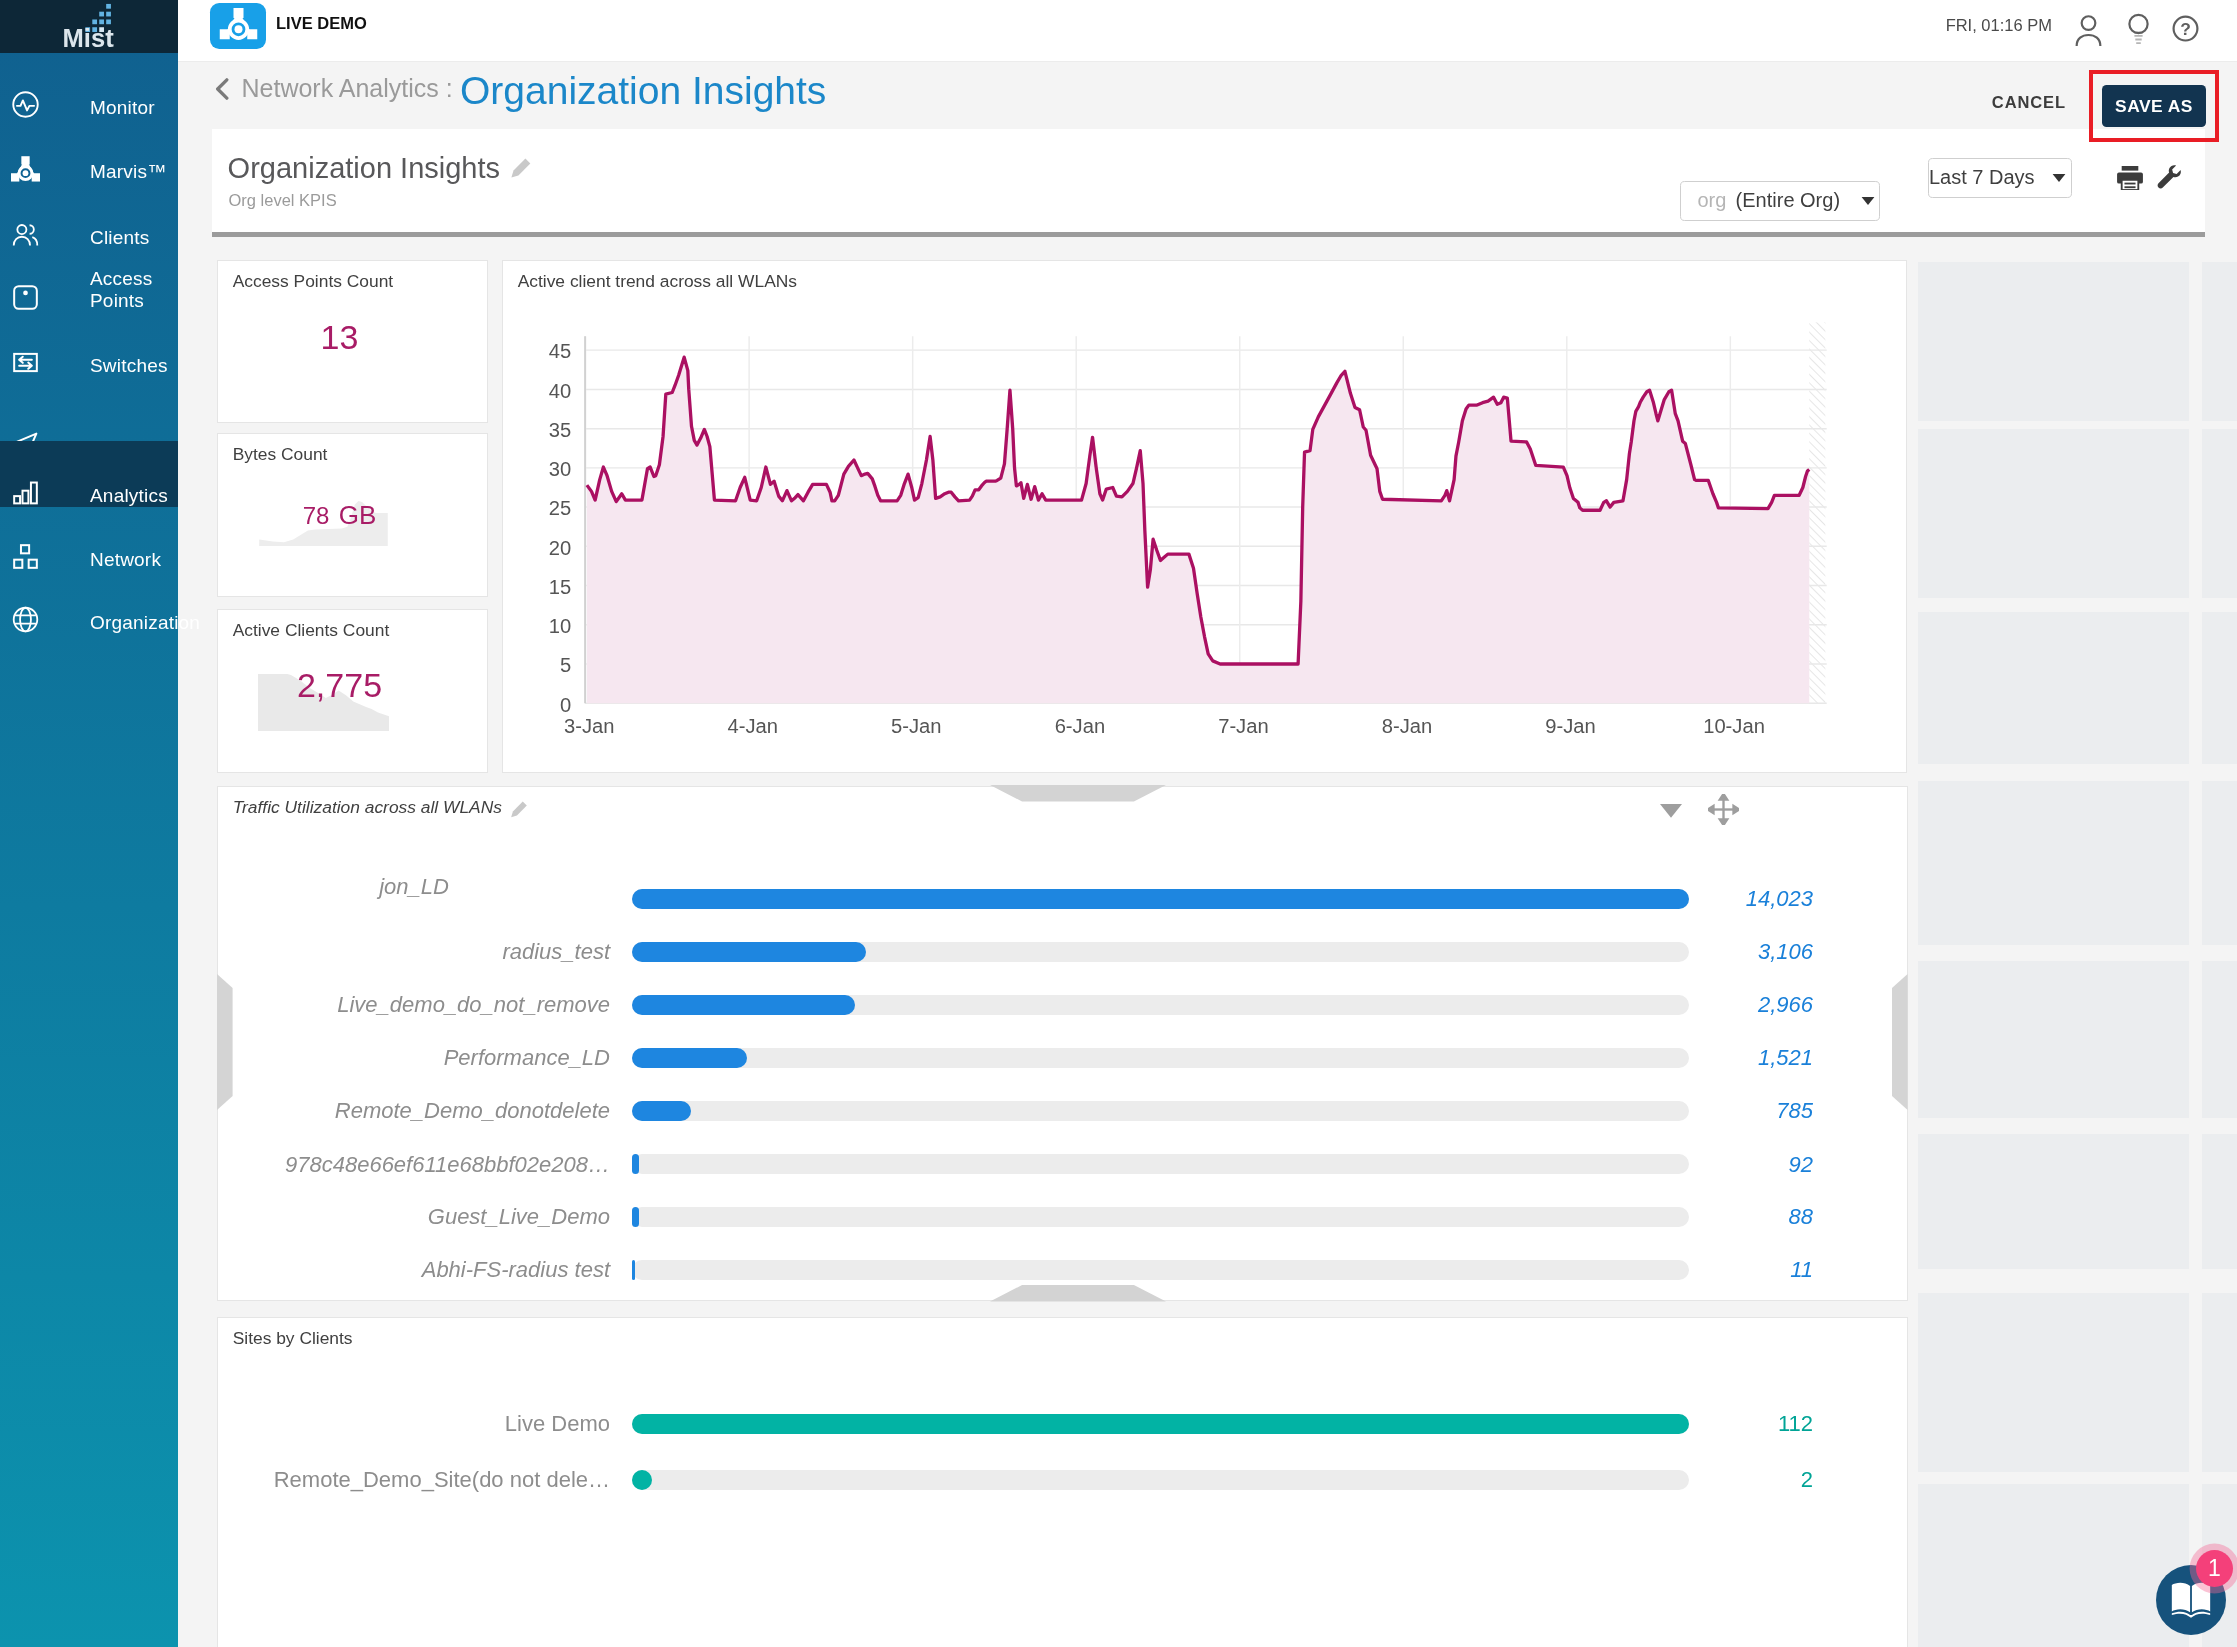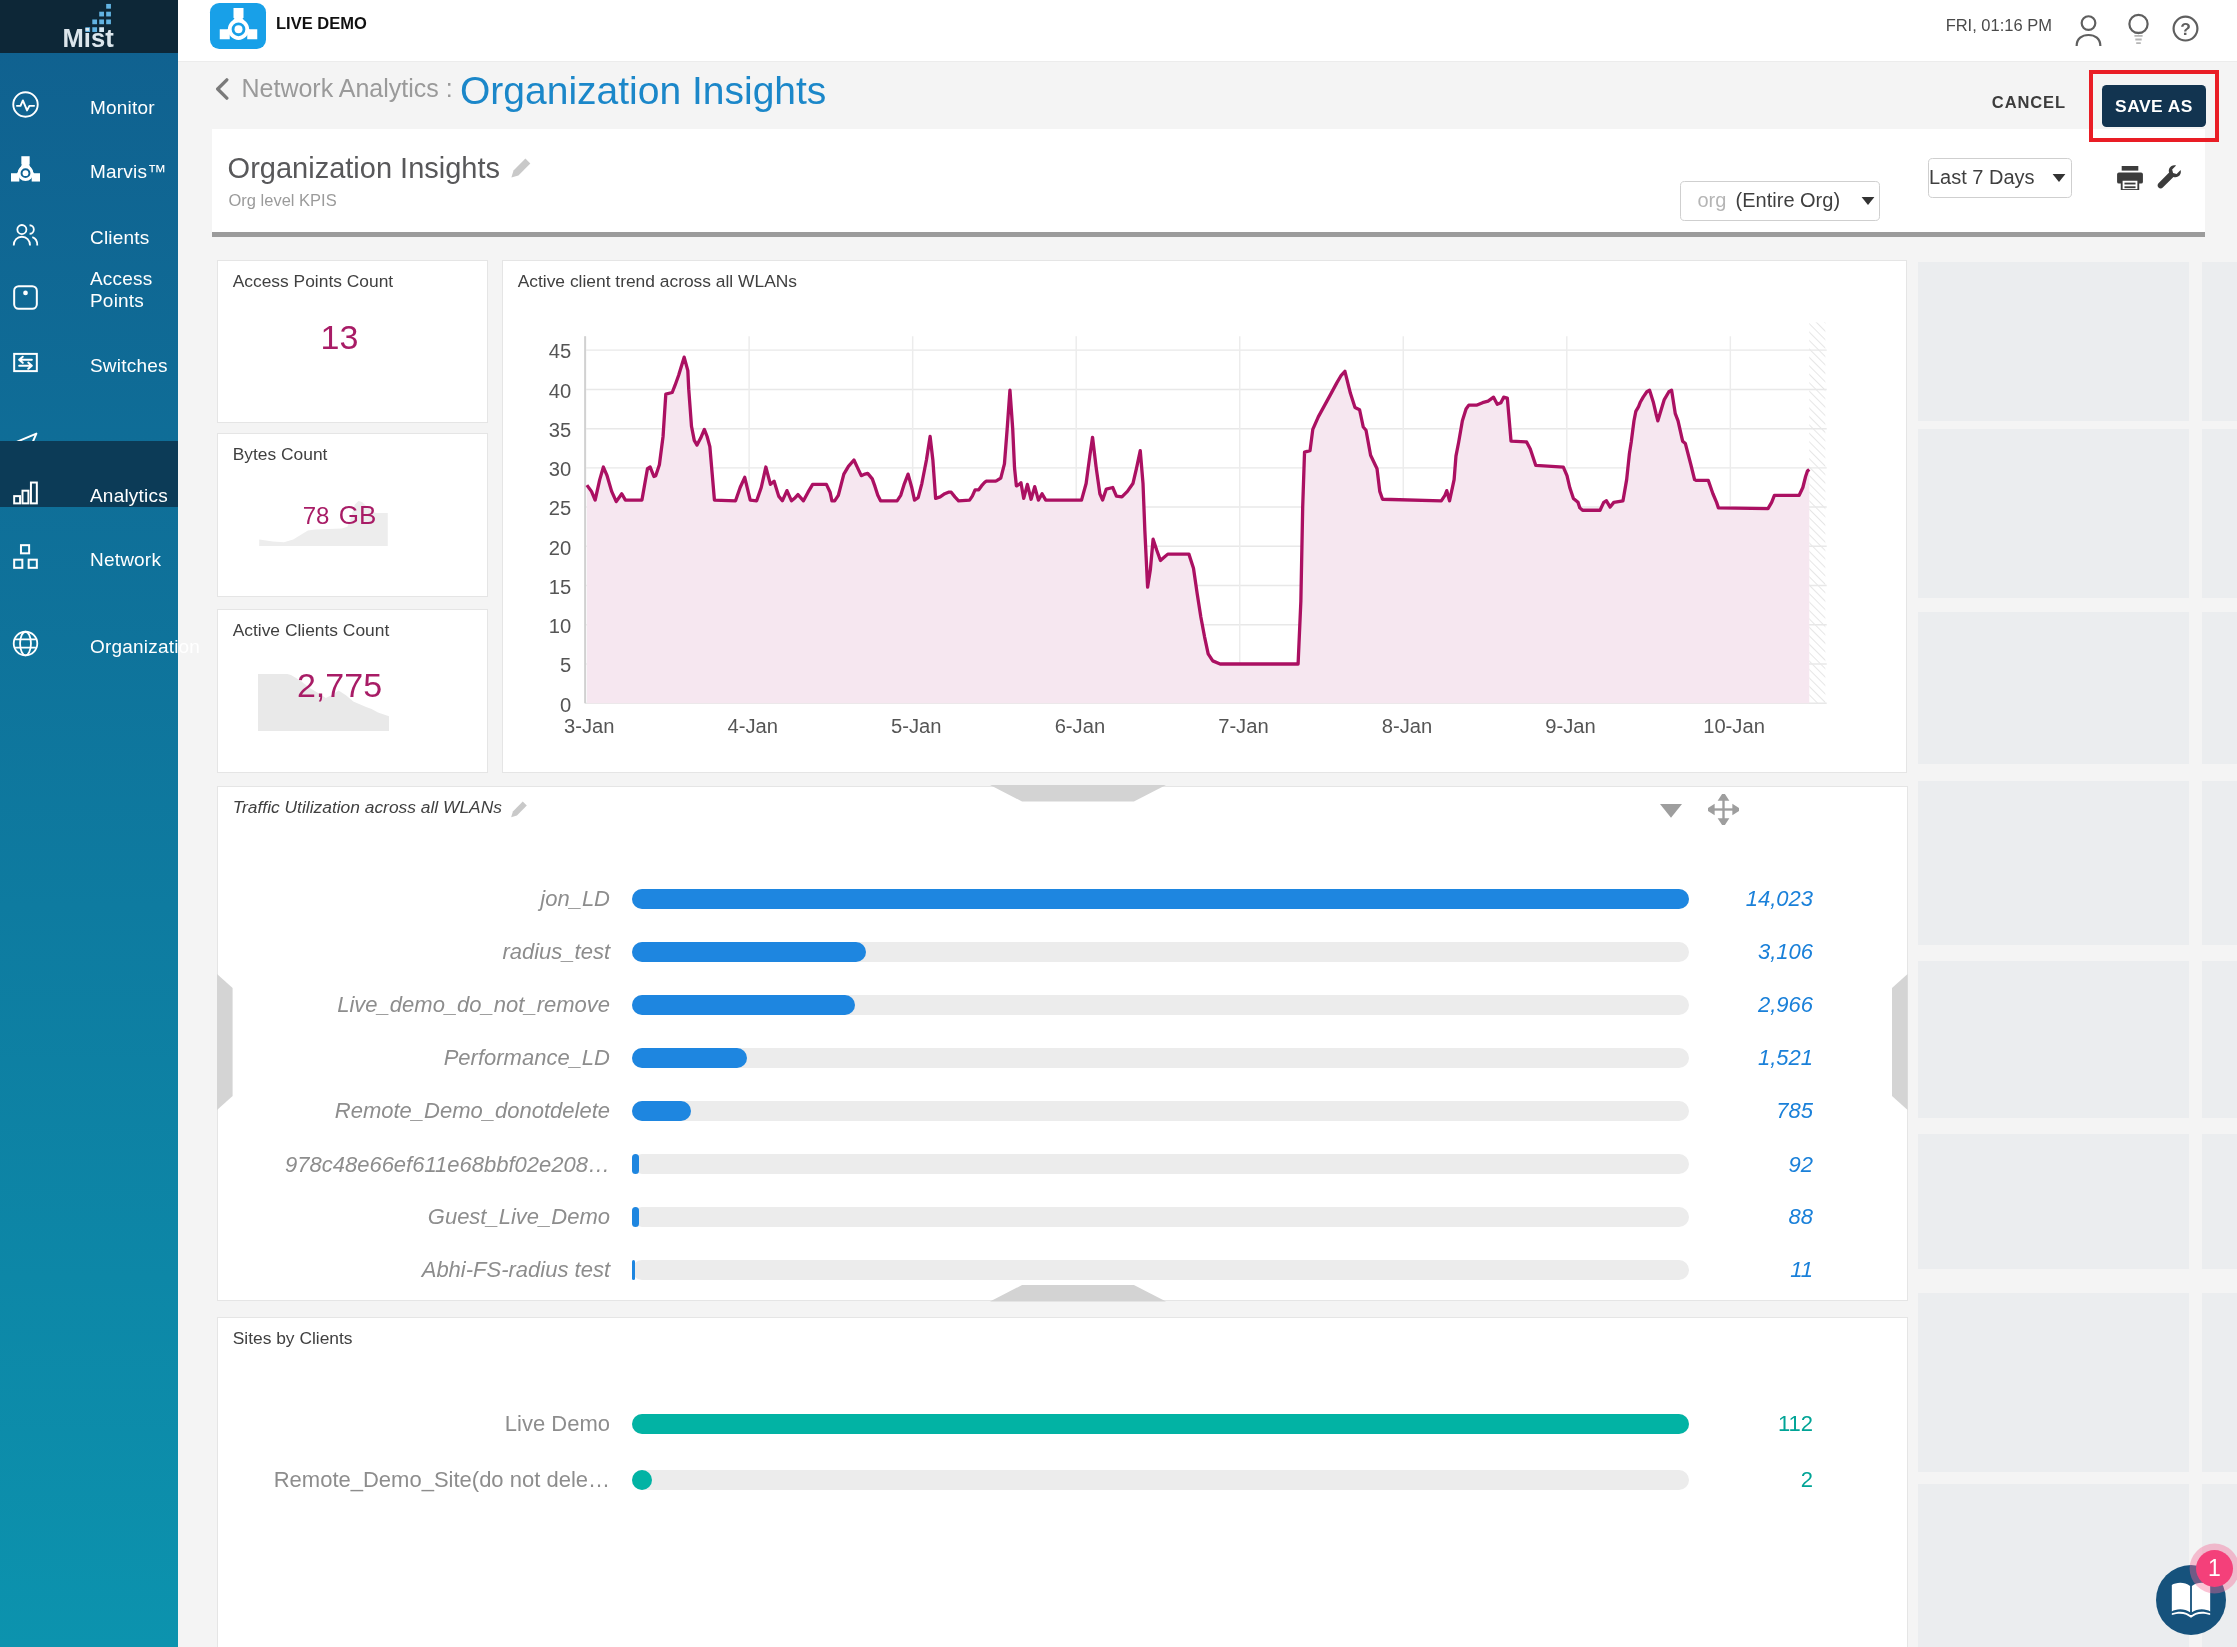--- a/index.html
+++ b/index.html
@@ -134,21 +134,21 @@
       <span>Analytics</span>
     </div>
 <div class="nav" style="top:507px">
       <svg width="29" height="29" viewBox="0 0 32 32" fill="none" stroke="#fff" stroke-width="2.2">
 <rect x="11" y="3.5" width="9" height="9"></rect>
         <rect x="3.5" y="19.5" width="9" height="9"></rect>
         <rect x="19.5" y="19.5" width="9" height="9"></rect>
       </svg>
       <span>Network</span>
     </div>
-<div class="nav" style="top:594px">
+<div class="nav" style="top:570px">
       <svg width="29" height="29" viewBox="0 0 32 32" fill="none" stroke="#fff" stroke-width="2">
 <circle cx="16" cy="16" r="13"></circle>
         <ellipse cx="16" cy="16" rx="6" ry="13"></ellipse>
 <path d="M4.5 11.5h23M4.5 20.5h23"></path>
       </svg>
       <span>Organization</span>
     </div>
 </div>
 
 <div id="topbar">
@@ -298,21 +298,21 @@
     <polygon points="0,0 24,0 12,15" fill="#9e9e9e"></polygon>
   </svg>
   <svg style="position:absolute;left:1490px;top:7.3px" width="31" height="31" viewBox="0 0 34 34" stroke="#9e9e9e" stroke-width="2.6" fill="#9e9e9e">
     <line x1="17" y1="4" x2="17" y2="30"></line>
       <line x1="4" y1="17" x2="30" y2="17"></line>
     <polygon points="17,0 13,6 21,6"></polygon>
       <polygon points="17,34 13,28 21,28"></polygon>
     <polygon points="0,17 6,13 6,21"></polygon>
       <polygon points="34,17 28,13 28,21"></polygon>
   </svg>
-  <div class="blabel" style="top:99px;">jon_LD</div>
+  <div class="blabel" style="top:87px;text-align:center;">jon_LD</div>
 <div class="btrack" style="top:102px;"></div>
 <div class="bfill" style="left:414px; top:102px; width:1057px;"></div>
 <div class="bval" style="top:99px;">14,023</div>
 <div class="blabel" style="top:152px;">radius_test</div>
 <div class="btrack" style="top:155px;"></div>
 <div class="bfill" style="left:414px; top:155px; width:234px;"></div>
 <div class="bval" style="top:152px;">3,106</div>
 <div class="blabel" style="top:205px;">Live_demo_do_not_remove</div>
 <div class="btrack" style="top:208px;"></div>
 <div class="bfill" style="left:414px; top:208px; width:223px;"></div>

